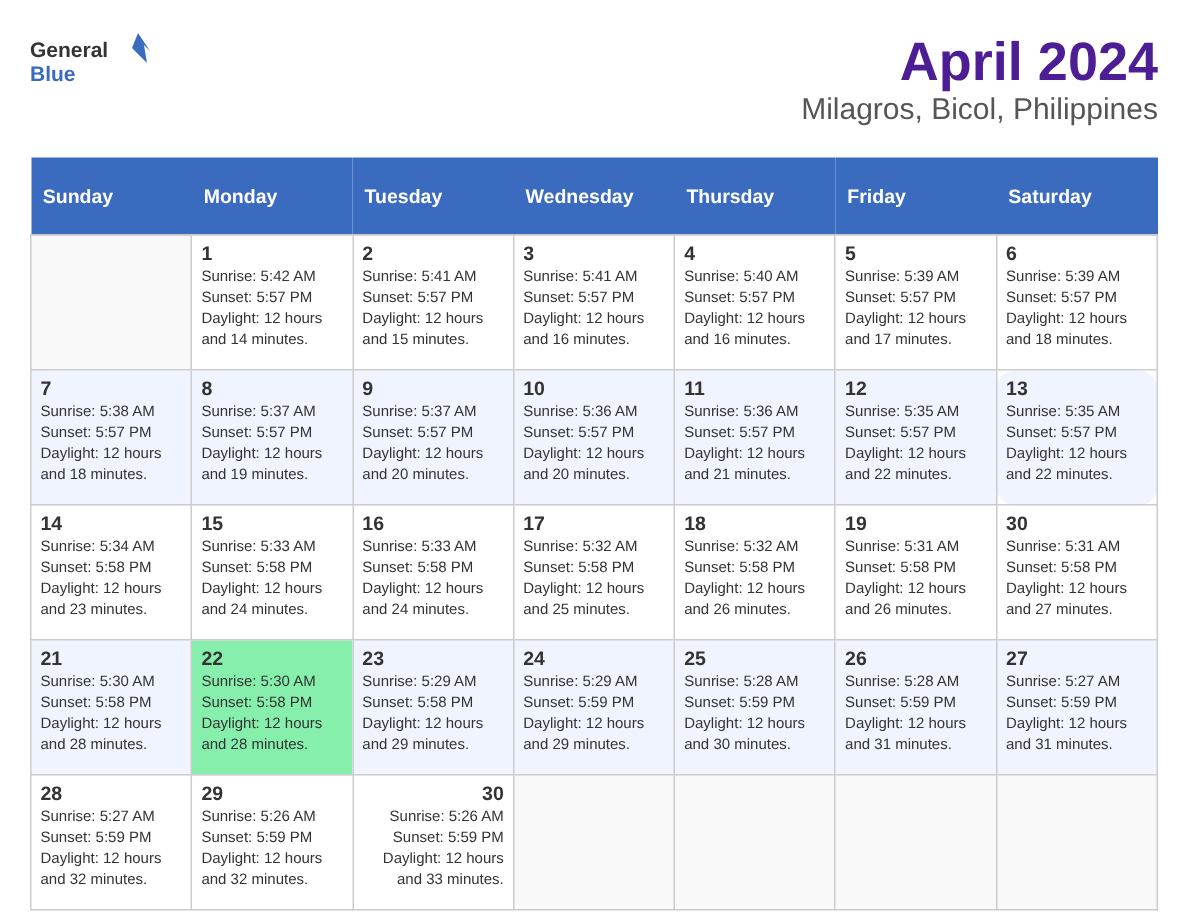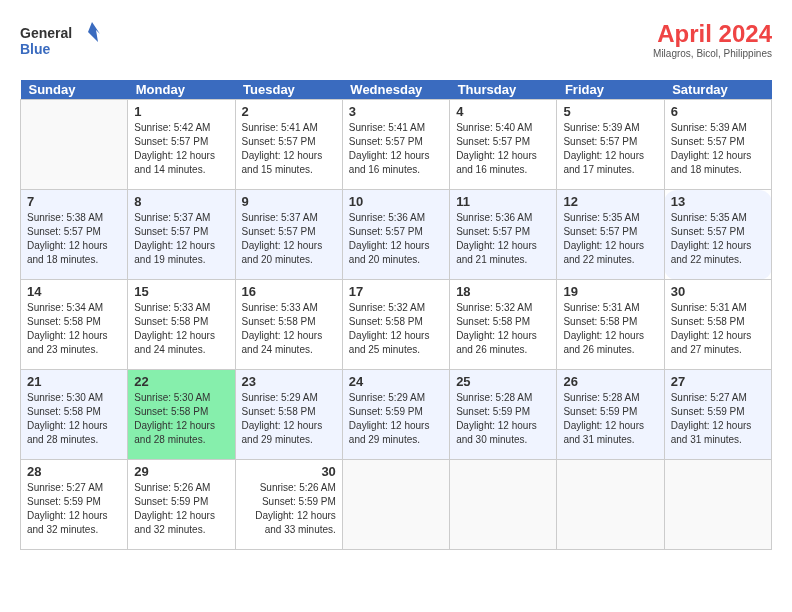--- a/index.html
+++ b/index.html
@@ -18,37 +18,37 @@
     }
     .logo {
       display: flex;
       align-items: center;
       gap: 4px;
     }
     .title-block {
       text-align: right;
     }
     .month-year {
-      font-size: 24px;
+      font-size: 36px;
       font-weight: bold;
-      color: #ef4444;
+      color: #4c1d95;
     }
     .location {
-      font-size: 10px;
+      font-size: 20px;
       color: #555;
     }
     .calendar {
       width: 100%;
       border-collapse: collapse;
       font-size: 11px;
     }
     .calendar th {
       background: #3a6bbf;
       color: #fff;
-      padding: 2px 8px;
+      padding: 18px 8px;
       text-align: left;
       font-size: 13px;
       font-weight: bold;
     }
     .calendar td {
       border: 1px solid #ccc;
       vertical-align: top;
       padding: 4px 6px;
       width: calc(100% / 7);
       min-height: 80px;

